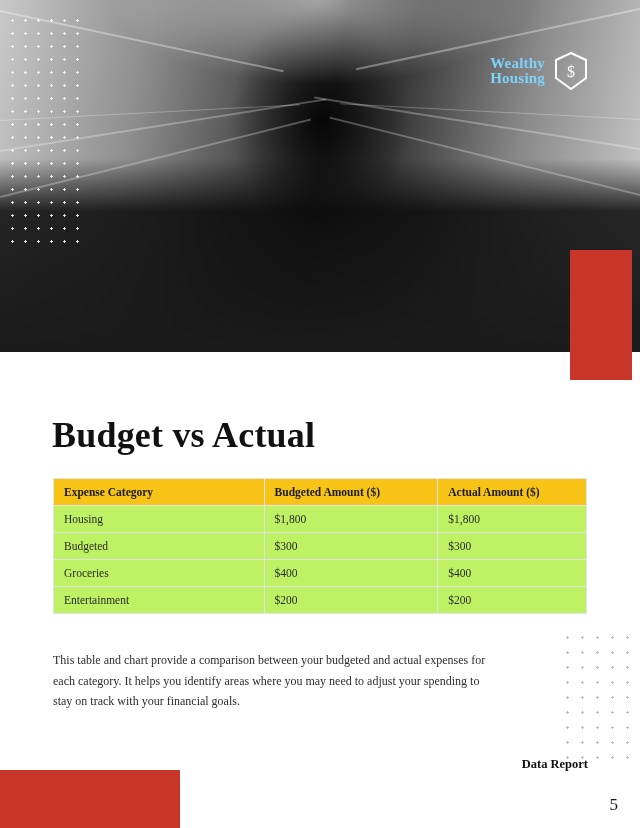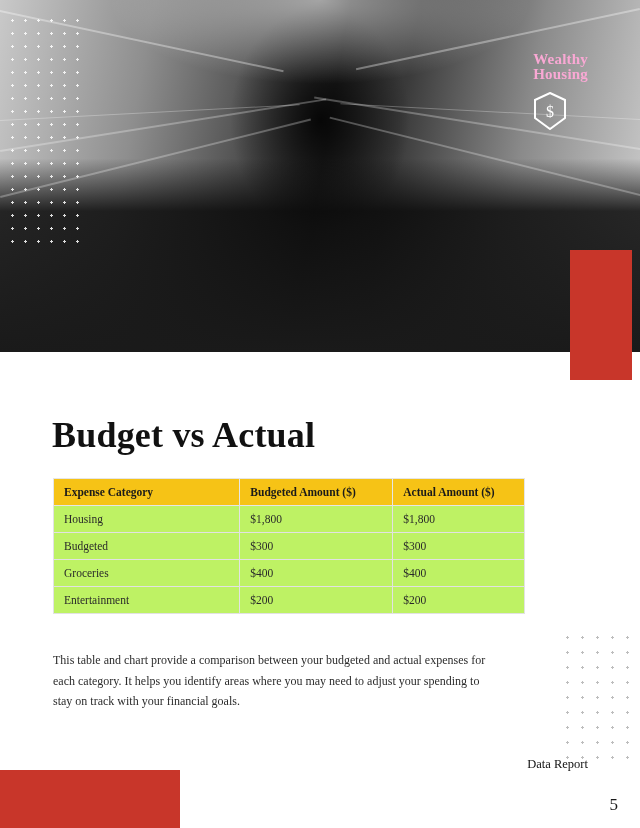--- a/index.html
+++ b/index.html
@@ -32,38 +32,38 @@
   .persp { position:absolute; inset:0; }
   .persp i { position:absolute; background:rgba(255,255,255,0.28); transform-origin:0 0; }
 
   .hero-dots {
     position:absolute; left:6px; top:14px; width:74px; height:230px;
     background-image:radial-gradient(rgba(255,255,255,0.85) 1.1px, transparent 1.2px);
     background-size:13px 13px;
   }
   .logo {
     position:absolute; right:52px; top:52px;
-    display:flex; align-items:flex-start; gap:9px; color:#f9a8d4;flex-direction:column;
+    display:flex; align-items:center; gap:9px; color:#7dd3fc;
   }
   .logo-text { text-align:right; line-height:1.02; font-weight:bold; font-size:15px; letter-spacing:.2px; }
   .logo-mark { width:34px; height:38px; position:relative; }
 
   .red-tab {
     position:absolute; right:8px; top:250px; width:62px; height:130px;
     background:#c8362a;
   }
 
   
   .title {
     position:absolute; left:52px; top:414px;
     font-size:36px; font-weight:bold; color:#111111; letter-spacing:.2px;
   }
 
   table.budget {
-    position:absolute; left:53px; top:478px; width:472px;
+    position:absolute; left:53px; top:478px; width:534px;
     border-collapse:collapse; font-family:"Liberation Serif", serif;
   }
   table.budget th {
     background:#f6c316; color:#1a1a1a; font-size:11.5px; font-weight:bold;
     text-align:left; padding:7px 10px; border:1px solid #e6e6e6;
   }
   table.budget td {
     font-size:11.5px; color:#2a2a2a; padding:7px 10px;
     border:1px solid #e2e2e2; background:#bef264;
   }
@@ -77,21 +77,21 @@
   }
 
   .dots-right {
     position:absolute; left:560px; top:630px; width:74px; height:136px;
     background-image:radial-gradient(#bdbdbd 1.2px, transparent 1.3px);
     background-size:15px 15px;
   }
 
   .data-report {
     position:absolute; right:52px; top:757px;
-    font-size:12.5px; font-weight:normal; color:#111111;
+    font-size:12.5px; font-weight:bold; color:#111111;
   }
 
   .bottom-red {
     position:absolute; left:0; top:770px; width:180px; height:58px; background:#c8362a;
   }
   .page-no {
     position:absolute; right:22px; top:795px;
     font-size:17px; color:#1a1a1a;
   }
 </style>

